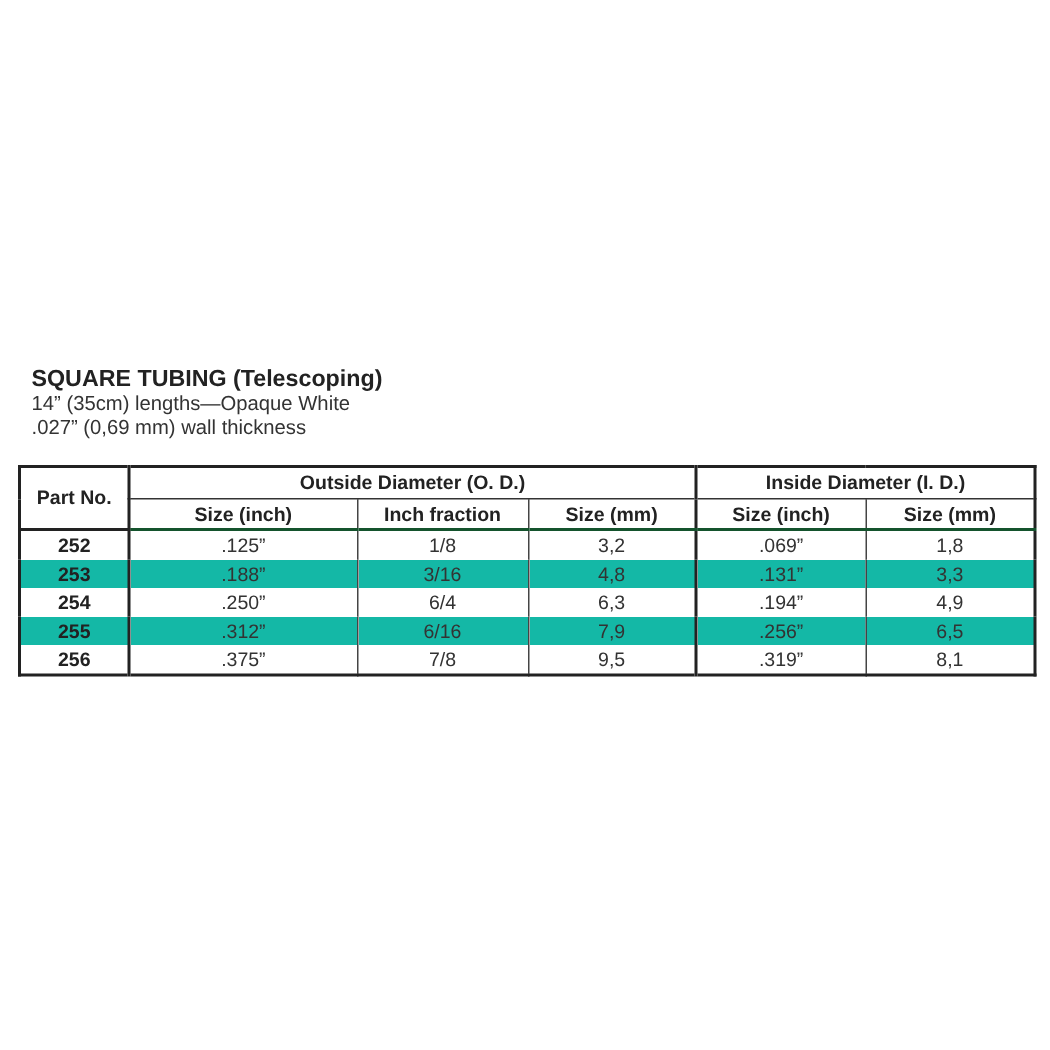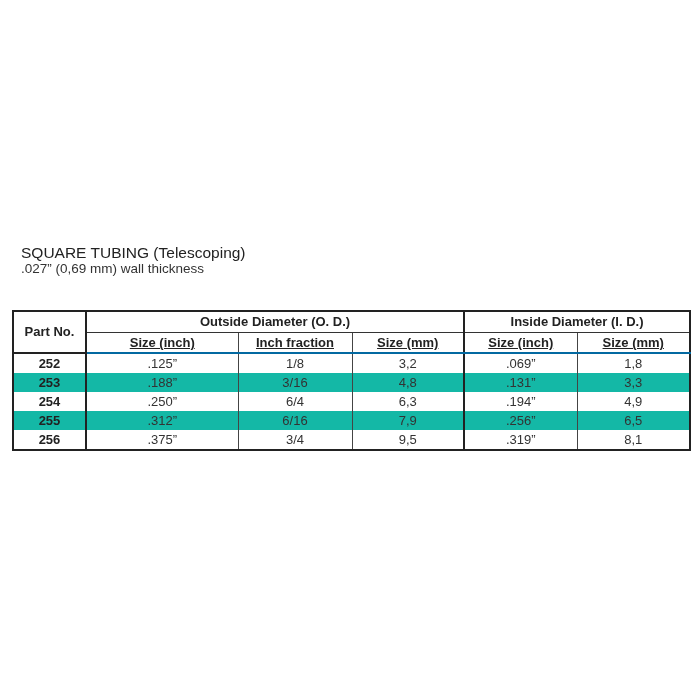--- a/index.html
+++ b/index.html
@@ -16,21 +16,21 @@
       overflow: hidden;
     }
     .doc {
       position: absolute;
       left: 12px;
       top: 244px;
       width: 677px;
     }
     .title {
       font-size: 15.5px;
-      font-weight: normal;
+      font-weight: bold;
       line-height: 17px;
       color: #222;
       margin-left: 9px;
       white-space: nowrap;
     }
     .subline {
       font-size: 13.5px;
       line-height: 16px;
       color: #333;
       margin-left: 9px;
@@ -60,42 +60,42 @@
       font-weight: bold;
       color: #222;
       background: #fff;
     }
     table.spec thead tr.group th {
       height: 20px;
       line-height: 20px;
       border-bottom: 1px solid #333;
     }
     table.spec thead tr.sub th {
-      border-bottom: 2px solid #0369a1;
-      text-decoration: underline;
+      border-bottom: 2px solid #14532d;
     }
     table.spec td {
       color: #333;
     }
     table.spec td.part {
       font-weight: bold;
       color: #222;
     }
     table.spec tbody tr.alt td {
       background: #14b8a6;
     }
     table.spec .thick-r {
       border-right: 2px solid #222 !important;
     }
   </style>
 </head>
 <body>
 
 <div class="doc">
   <div class="title">SQUARE TUBING (Telescoping)</div>
+  <div class="subline">14” (35cm) lengths—Opaque White</div>
   <div class="subline">.027” (0,69 mm) wall thickness</div>
 
   <table class="spec">
     <colgroup>
       <col style="width:73px">
       <col style="width:152px">
       <col style="width:114px">
       <col style="width:112px">
       <col style="width:113px">
       <col style="width:113px">
@@ -143,20 +143,20 @@
         <td class="part thick-r">255</td>
         <td>.312”</td>
         <td>6/16</td>
         <td class="thick-r">7,9</td>
         <td>.256”</td>
         <td>6,5</td>
       </tr>
       <tr>
         <td class="part thick-r">256</td>
         <td>.375”</td>
-        <td>3/4</td>
+        <td>7/8</td>
         <td class="thick-r">9,5</td>
         <td>.319”</td>
         <td>8,1</td>
       </tr>
     </tbody>
   </table>
 </div>
 
 </body></html>

